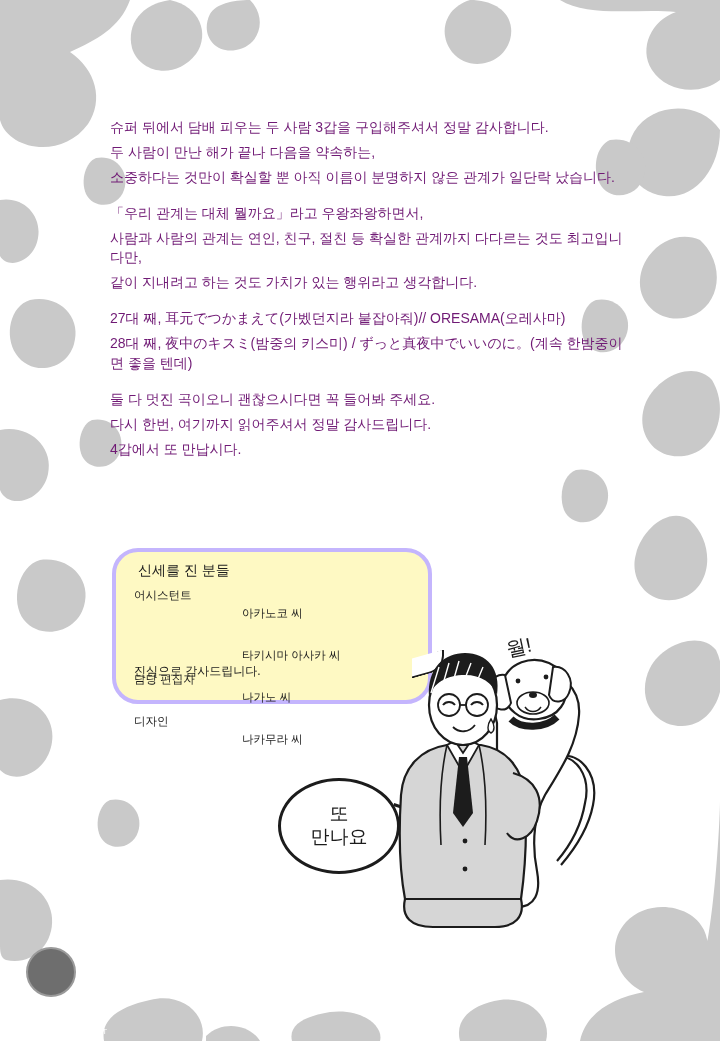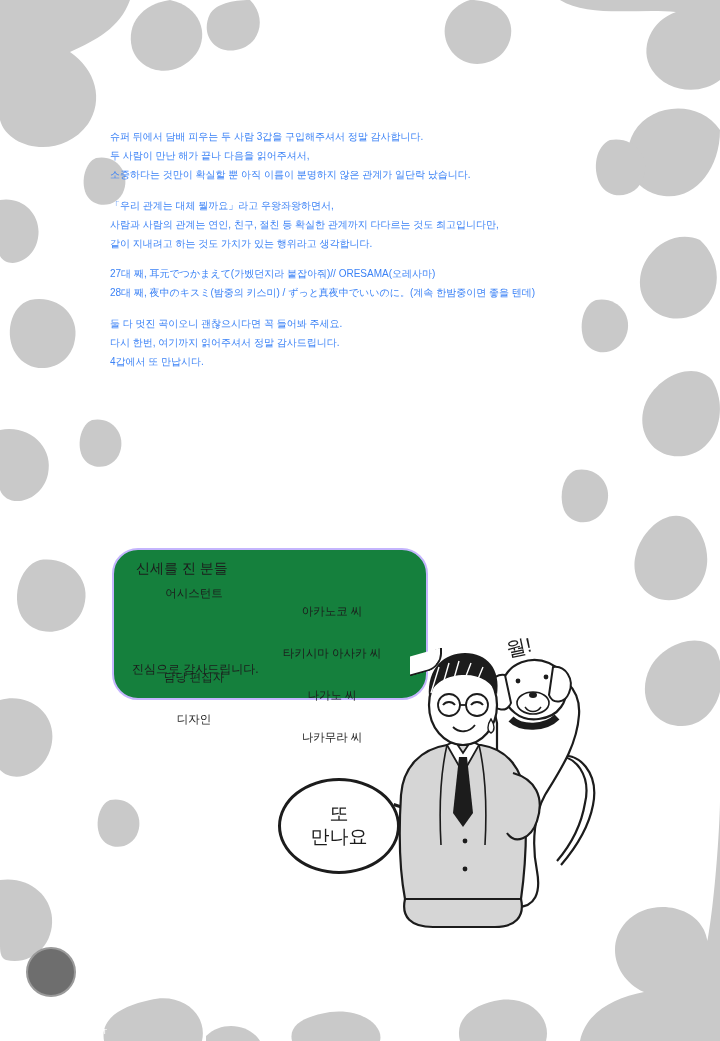--- a/index.html
+++ b/index.html
@@ -20,40 +20,40 @@
   .blob-layer {
     position: absolute;
     inset: 0;
     pointer-events: none;
   }
 
   
   .afterword {
     position: absolute;
     left: 110px;
-    top: 130px;
+    top: 118px;
     width: 520px;
-    color: #3b82f6;
-    font-size: 10px;
+    color: #701a75;
+    font-size: 14px;
     line-height: 1.42;
   }
   .para { margin-bottom: 16px; }
   .para p { margin: 0 0 5px 0; }
   .para:last-child { margin-bottom: 18px; }
 
   
   .credits-bubble {
     position: absolute;
     left: 112px;
     top: 548px;
     width: 312px;
     height: 148px;
-    border: 2px solid #c4b5fd;
+    border: 4px solid #c4b5fd;
     border-radius: 26px 26px 26px 26px;
-    background: #15803d;
+    background: #fef9c3;
   }
   .credits-bubble .tail {
     position: absolute;
     right: -16px;
     bottom: 26px;
     width: 30px;
     height: 18px;
     background: #ffffff;
     border-right: 2px solid #1c1c1c;
     border-bottom: 2px solid #1c1c1c;
@@ -62,26 +62,25 @@
   }
   .credits-title {
     position: absolute;
     left: 22px;
     top: 10px;
     font-size: 14px;
     color: #1c1c1c;
   }
   .credits-list {
     position: absolute;
-    left: 26px;
+    left: 18px;
     top: 36px;
     width: 276px;
     font-size: 11.5px;
     color: #1c1c1c;
-    text-align: center;
   }
   .credit-row {
     display: flex;
     margin-bottom: 9px;
   }
   .credit-role { width: 108px; }
   .credit-name { flex: 1; margin-top: 18px; }
   .credits-thanks {
     position: absolute;
     left: 18px;
@@ -193,21 +192,21 @@
         <path d="M92,420 C112,416 126,434 120,452 C114,470 90,472 82,456 C76,442 82,424 92,420 Z"></path>
         <path d="M110,800 C130,796 144,814 138,832 C132,850 108,852 100,836 C94,822 100,804 110,800 Z"></path>
         <path d="M260,1041 C250,1024 222,1020 206,1036 L206,1041 Z"></path>
       </g>
     </svg>
   </div>
 
   <div class="afterword">
     <div class="para">
       <p>슈퍼 뒤에서 담배 피우는 두 사람 3갑을 구입해주셔서 정말 감사합니다.</p>
-      <p>두 사람이 만난 해가 끝나 다음을 읽어주셔서,</p>
+      <p>두 사람이 만난 해가 끝나 다음을 약속하는,</p>
       <p>소중하다는 것만이 확실할 뿐 아직 이름이 분명하지 않은 관계가 일단락 났습니다.</p>
     </div>
     <div class="para">
       <p>「우리 관계는 대체 뭘까요」라고 우왕좌왕하면서,</p>
       <p>사람과 사람의 관계는 연인, 친구, 절친 등 확실한 관계까지 다다르는 것도 최고입니다만,</p>
       <p>같이 지내려고 하는 것도 가치가 있는 행위라고 생각합니다.</p>
     </div>
     <div class="para">
       <p>27대 째, 耳元でつかまえて(가벴던지라 붙잡아줘)// ORESAMA(오레사마)</p>
       <p>28대 째, 夜中のキスミ(밤중의 키스미) / ずっと真夜中でいいのに。(계속 한밤중이면 좋을 텐데)</p>

